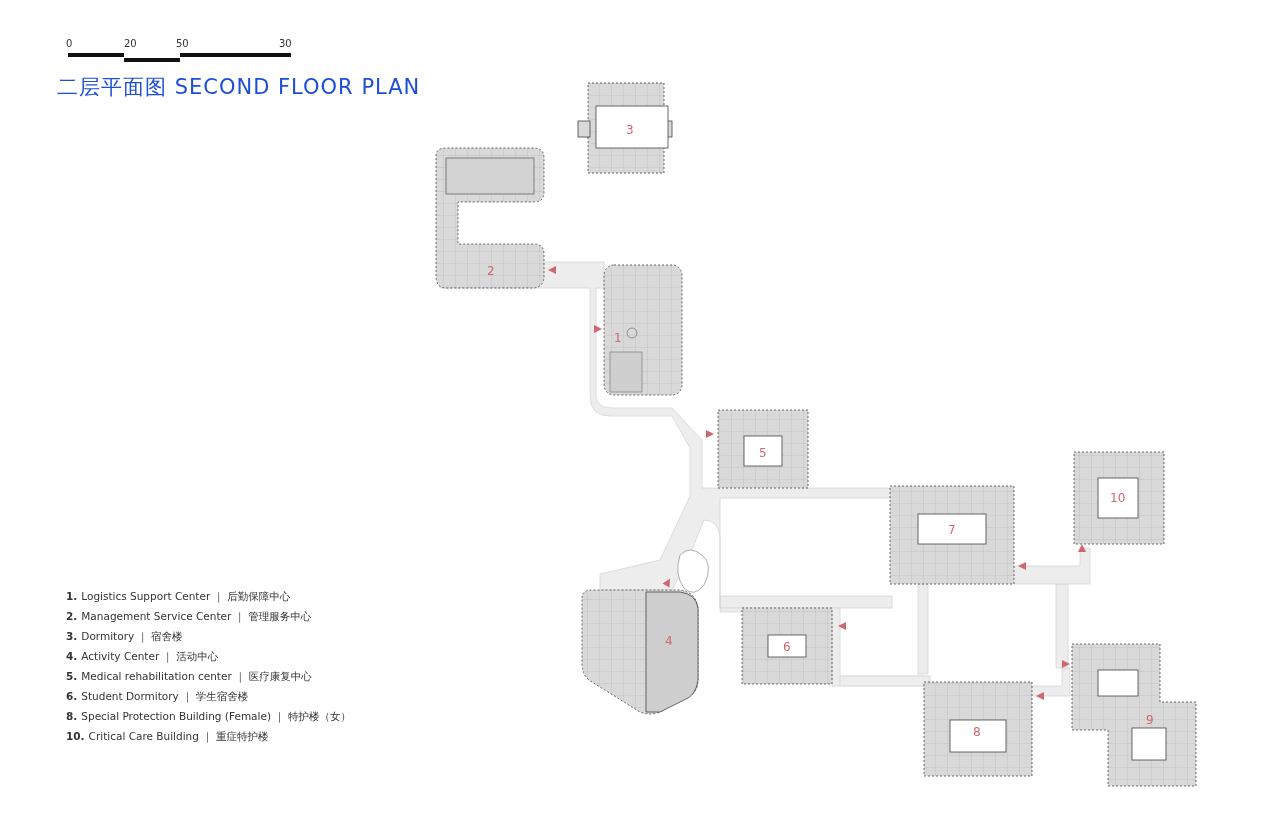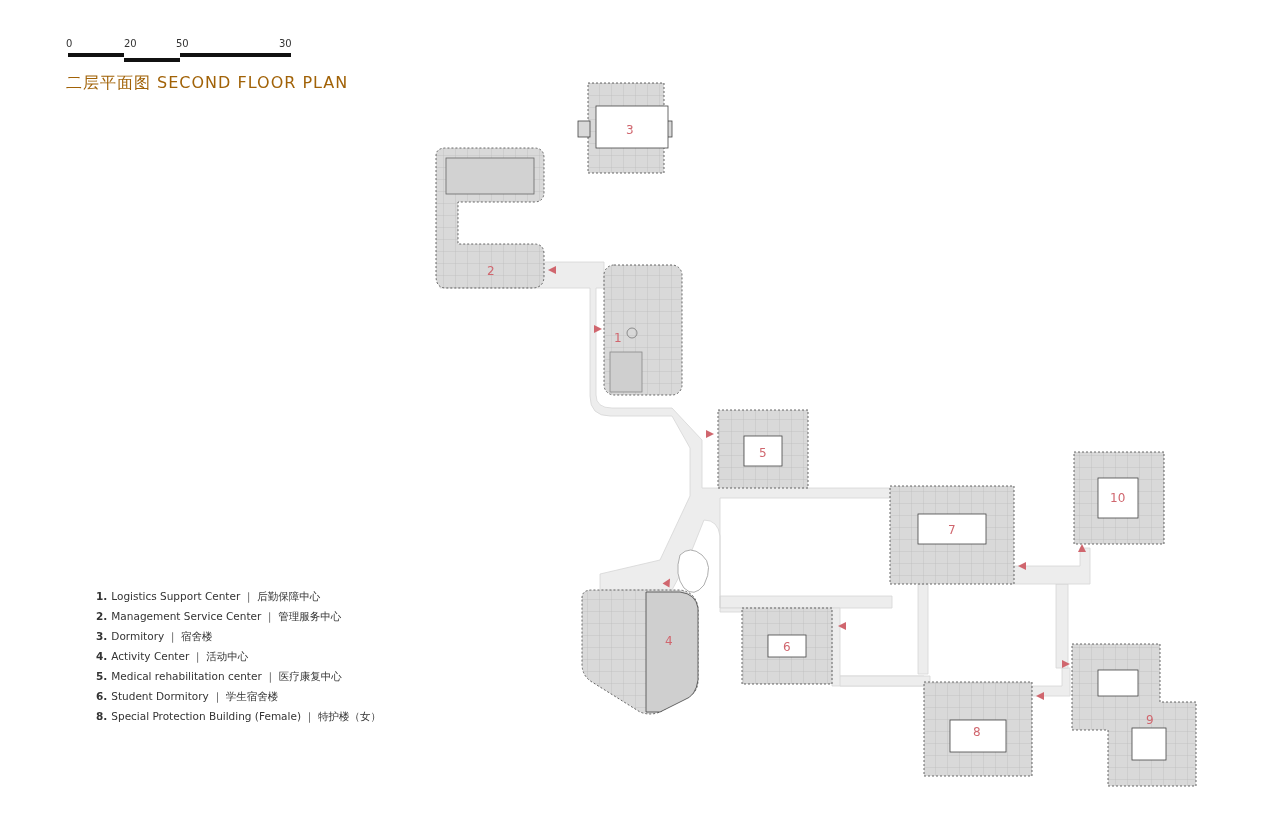--- a/index.html
+++ b/index.html
@@ -1,22 +1,22 @@
 <!DOCTYPE html>
 <html><head>
 <meta charset="utf-8">
 <style>
   html, body { margin:0; padding:0; background:#ffffff; }
   body { width:1280px; height:840px; position:relative; overflow:hidden;
          font-family: "DejaVu Sans", "Liberation Sans", sans-serif; color:#222; }
   .scale { position:absolute; left:66px; top:38px; width:240px; height:30px; }
   .scale .tick { position:absolute; top:0; font-size:10px; color:#333; }
   .scale .bar { position:absolute; height:4px; background:#111; }
-  .title { position:absolute; left:66px; top:73px; font-size:16px; letter-spacing:1px; color:#a16207; }
-  .legend { position:absolute; left:66px; top:586px; font-size:10.5px; line-height:20px; color:#333;margin-left:30px; }
+  .title { position:absolute; left:57px; top:73px; font-size:21px; letter-spacing:1px; color:#1d4ed8; }
+  .legend { position:absolute; left:66px; top:586px; font-size:10.5px; line-height:20px; color:#333; }
   .legend .row { white-space:nowrap; }
   .legend .num { font-weight:bold; margin-right:4px; }
   .plan { position:absolute; left:0; top:0; width:1280px; height:840px; }
   .lbl { font-family:"DejaVu Sans", sans-serif; font-size:12px; fill:#d0666e; }
 </style>
 </head>
 <body>
 
 <div class="scale">
   <span class="tick" style="left:0">0</span>
@@ -129,13 +129,14 @@
 </svg>
 
 <div class="legend">
   <div class="row"><span class="num">1.</span><span>Logistics Support Center ｜ 后勤保障中心</span></div>
   <div class="row"><span class="num">2.</span><span>Management Service Center ｜ 管理服务中心</span></div>
   <div class="row"><span class="num">3.</span><span>Dormitory ｜ 宿舍楼</span></div>
   <div class="row"><span class="num">4.</span><span>Activity Center ｜ 活动中心</span></div>
   <div class="row"><span class="num">5.</span><span>Medical rehabilitation center ｜ 医疗康复中心</span></div>
   <div class="row"><span class="num">6.</span><span>Student Dormitory ｜ 学生宿舍楼</span></div>
   <div class="row"><span class="num">8.</span><span>Special Protection Building (Female) ｜ 特护楼（女）</span></div>
+  <div class="row"><span class="num">10.</span><span>Critical Care Building ｜ 重症特护楼</span></div>
 </div>
 
 </body></html>

